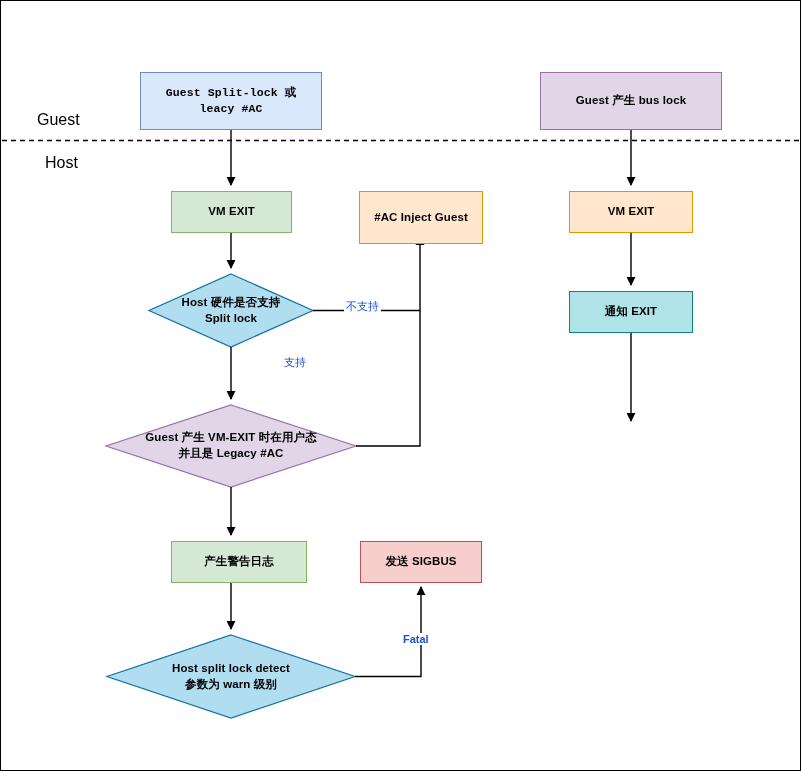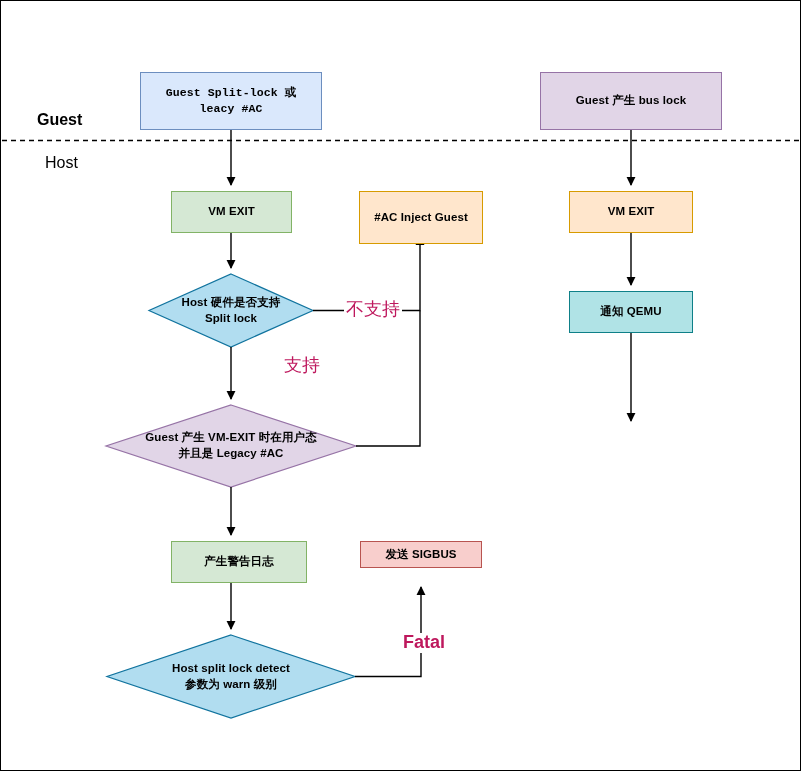--- a/index.html
+++ b/index.html
@@ -56,22 +56,22 @@
 
   
   .diamond {
     background: transparent;
     border: none;
   }
 
   
   .edge-label {
     position: absolute;
-    font-size: 18px;
-    color: #be185d;
+    font-size: 11px;
+    color: #1d4ed8;
     white-space: nowrap;
     background: #ffffff;
     padding: 0 2px;
     line-height: 1.1;
   }
   .edge-label.bold { font-weight: bold; }
   .lane-label {
     position: absolute;
     font-size: 16px;
     color: #000000;
@@ -127,21 +127,21 @@
     <path d="M 354 675.5 L 420 675.5 L 420 586" fill="none" stroke="#000000" stroke-width="1.4" marker-end="url(#arrow)"></path>
 
     
     <line x1="630" y1="129" x2="630" y2="184" stroke="#000000" stroke-width="1.4" marker-end="url(#arrow)"></line>
 
     <line x1="630" y1="232" x2="630" y2="284" stroke="#000000" stroke-width="1.4" marker-end="url(#arrow)"></line>
 
     <line x1="630" y1="332" x2="630" y2="420" stroke="#000000" stroke-width="1.4" marker-end="url(#arrow)"></line>
   </svg>
 
-  <div class="lane-label" style="left:36px; top:110px;font-weight:bold;">Guest</div>
+  <div class="lane-label" style="left:36px; top:110px;">Guest</div>
   <div class="lane-label" style="left:44px; top:153px;">Host</div>
 
   <div class="node rect fill-blue" style="left:139px; top:71px; width:182px; height:58px;font-family:Liberation Mono, monospace;">
     <span class="node-label">Guest Split-lock 或
 leacy #AC</span>
   </div>
 
   <div class="node rect fill-purple" style="left:539px; top:71px; width:182px; height:58px;">
     <span class="node-label">Guest 产生 bus lock</span>
   </div>
@@ -152,29 +152,29 @@
 
   <div class="node rect fill-orange" style="left:358px; top:190px; width:124px; height:53px;">
     <span class="node-label">#AC Inject Guest</span>
   </div>
 
   <div class="node rect fill-orange" style="left:568px; top:190px; width:124px; height:42px;">
     <span class="node-label">VM EXIT</span>
   </div>
 
   <div class="node rect fill-teal" style="left:568px; top:290px; width:124px; height:42px;">
-    <span class="node-label">通知 QEMU</span>
+    <span class="node-label">通知 EXIT</span>
   </div>
 
 
   <div class="node rect fill-green" style="left:170px; top:540px; width:136px; height:42px;">
     <span class="node-label">产生警告日志</span>
   </div>
 
-  <div class="node rect fill-red" style="left:359px; top:540px; width:122px; height:27px;">
+  <div class="node rect fill-red" style="left:359px; top:540px; width:122px; height:42px;">
     <span class="node-label">发送 SIGBUS</span>
   </div>
 
   <div class="node diamond" style="left:148px; top:273px; width:164px; height:73px;">
     <span class="node-label">Host 硬件是否支持
 Split lock</span>
   </div>
 
   <div class="node diamond" style="left:105px; top:404px; width:250px; height:82px;">
     <span class="node-label">Guest 产生 VM-EXIT 时在用户态

